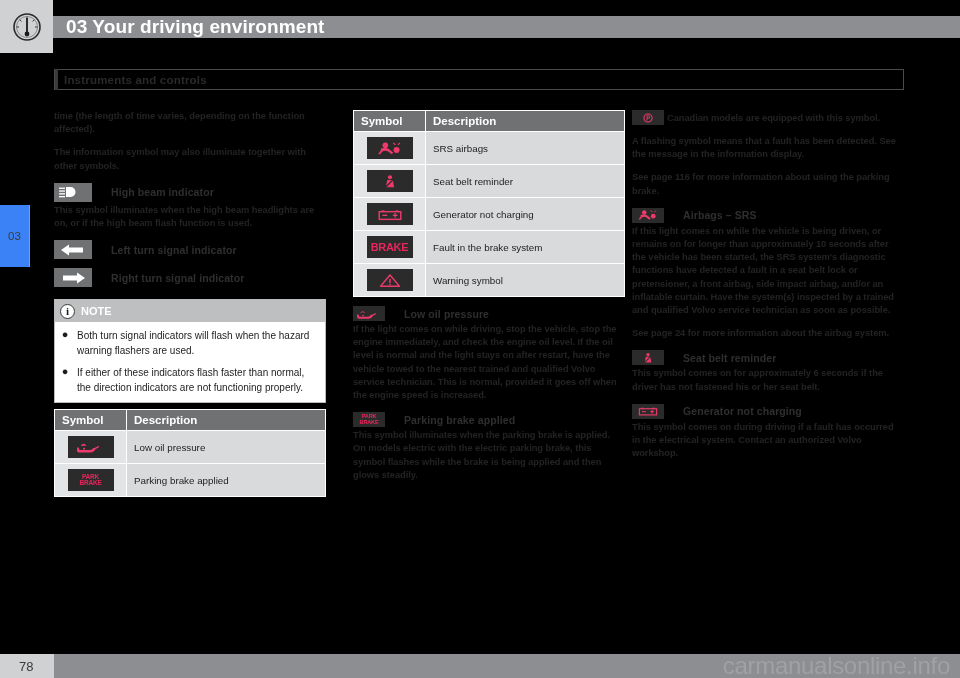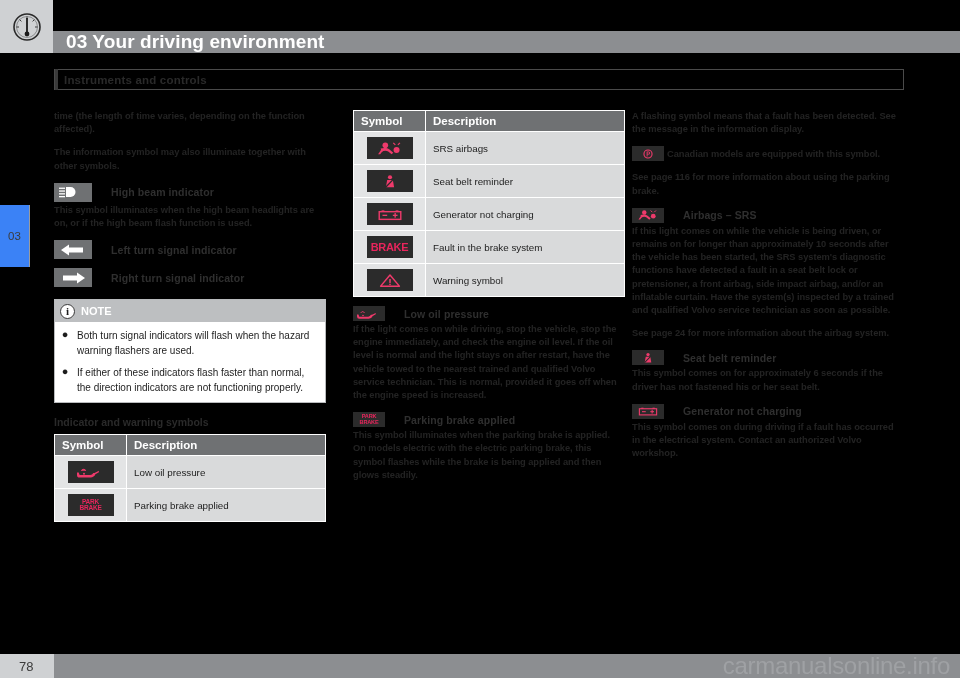--- a/index.html
+++ b/index.html
@@ -15,21 +15,21 @@
     color: #e8e8e8;
     overflow: hidden;
   }
 
   
   .top-bar {
     position: absolute;
     left: 0; top: 0;
     width: 960px; height: 53px;
     display: flex;
-    align-items: flex-end;
+    align-items: center;
     border-radius: 17px;
   }
   .top-icon-box {
     width: 53px; height: 53px;
     background: #cfd1d3;
     display: flex;
     align-items: center;
     justify-content: center;
     flex: none;
   }
@@ -369,21 +369,20 @@
         <span class="note-bullet">●</span>
         <span class="note-text">Both turn signal indicators will flash when the hazard warning flashers are used.</span>
       </div>
       <div class="note-item">
         <span class="note-bullet">●</span>
         <span class="note-text">If either of these indicators flash faster than normal, the direction indicators are not functioning properly.</span>
       </div>
     </div>
   </div>
 
-  <h3 class="sub" style="margin-top:13px">Indicator and warning symbols</h3>
 
   <table class="tbl">
     <thead>
       <tr>
         <th>Symbol</th>
         <th>Description</th>
       </tr>
     </thead>
     <tbody>
       <tr>
@@ -500,30 +499,30 @@
     <span class="chip chip-sm">
       <span class="park-word" style="font-size:5.6px;line-height:5.7px;">PARK<br>BRAKE</span>
     </span>
     <span class="label">Parking brake applied</span>
   </div>
   <p class="body">This symbol illuminates when the parking brake is applied. On models electric with the electric parking brake, this symbol flashes while the brake is being applied and then glows steadily.</p>
 </div>
 
 <div class="col col-right">
 
-  <p class="body">A flashing symbol means that a fault has been detected. See the message in the information display.</p>
-
   <p class="body">
     <span class="chip chip-sm" style="vertical-align:-3px;margin-right:3px;">
       <svg width="26" height="12" viewBox="0 0 34 16">
         <circle cx="17" cy="8" r="5.4" fill="none" stroke="#ee3a6b" stroke-width="1.5"></circle>
         <path class="pk" d="M15.2 4.6 h2.6 a2 2 0 0 1 0 4 h-1.4 v2.8 h-1.2 z M16.4 5.7 v2 h1.3 a1 1 0 0 0 0 -2 z"></path>
       </svg>
     </span><span>Canadian models are equipped with this symbol.</span>
   </p>
+
+  <p class="body">A flashing symbol means that a fault has been detected. See the message in the information display.</p>
 
   <p class="body">See page 116 for more information about using the parking brake.</p>
 
   <div class="sym-head">
     <span class="chip chip-sm">
       <svg width="26" height="12" viewBox="0 0 34 16">
         <circle class="pk" cx="12" cy="4.6" r="3"></circle>
         <path class="pk" d="M7 8 c3 -1 7 -1 9.5 1 l4 3.4 l-1.8 1.8 l-3.6 -3 c-2 -1.2 -5 -1 -7 0.4 z"></path>
         <path class="pk" d="M7.5 9.4 l-3.2 4.6 l2.2 0 l2.8 -3.6 z"></path>
         <circle class="pk" cx="24" cy="9.5" r="3.2"></circle>

